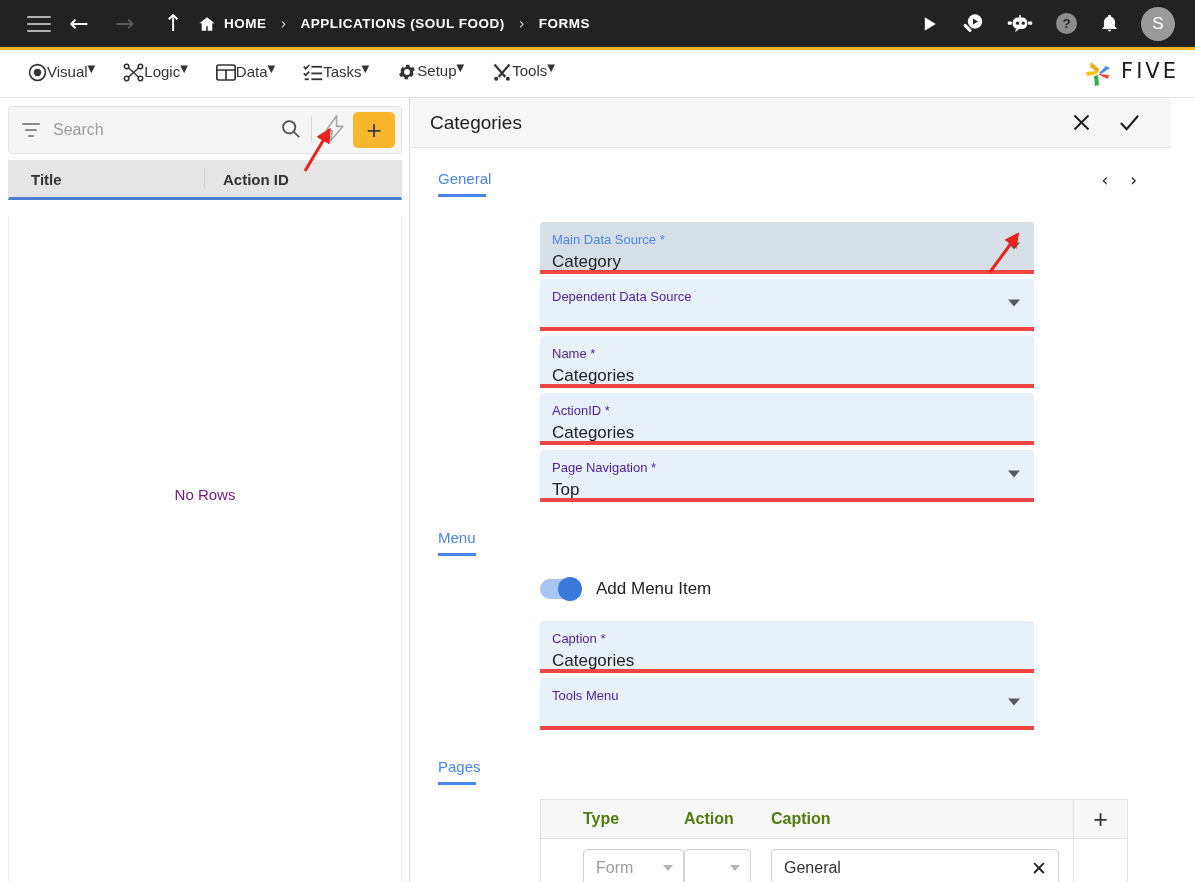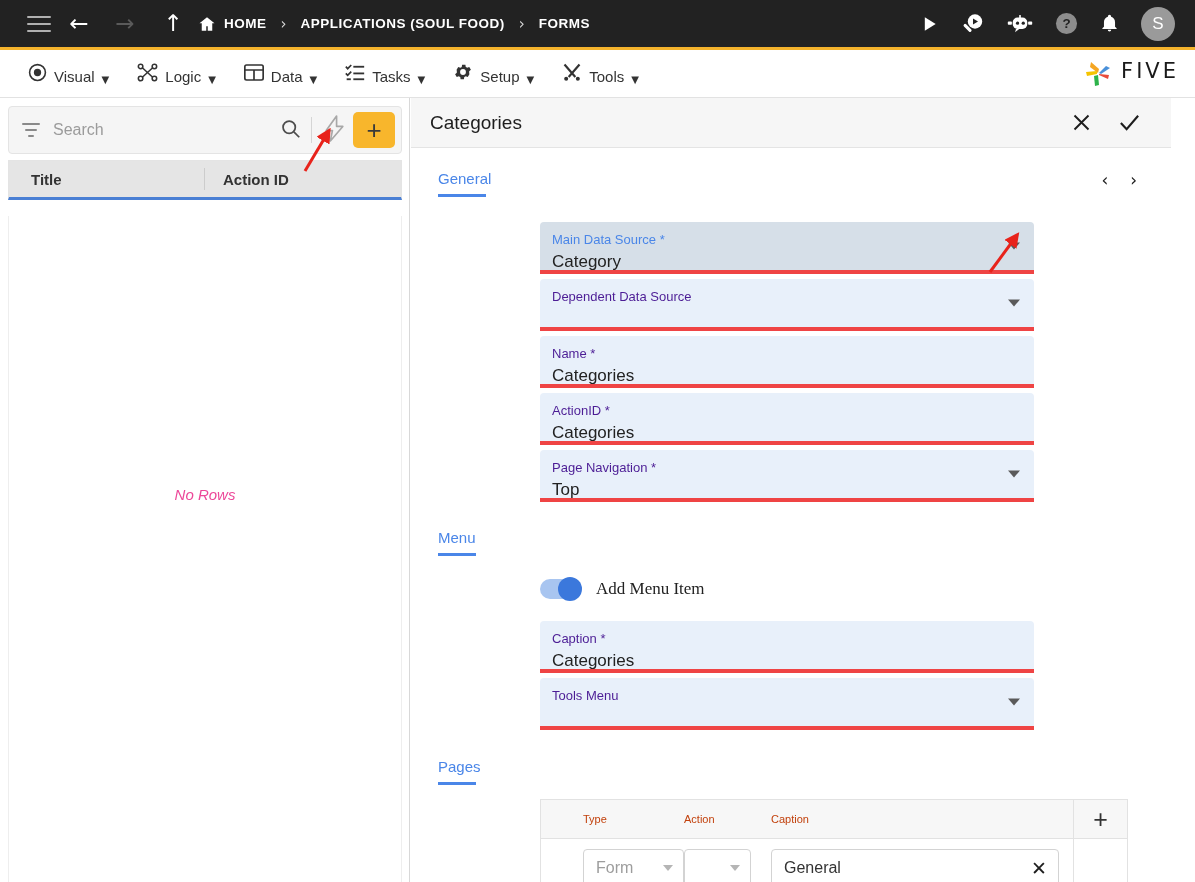--- a/index.html
+++ b/index.html
@@ -39,21 +39,21 @@
     color: #ffffff; font-size: 17px; display: flex; align-items: center; justify-content: center;
   }
 
   
   .menubar {
     position: absolute; left: 0; top: 50px; width: 1195px; height: 48px;
     background: #ffffff; border-bottom: 1px solid #e2e2e2;
     display: flex; align-items: center; padding-left: 14px;
   }
   .menu-item {
-    display: flex; align-items: flex-end; gap: 7px;
+    display: flex; align-items: flex-start; 
     padding: 6px 14px; font-size: 15px; color: #333333; cursor: pointer;
   }
   .caret { font-size: 10px; color: #333; font-family:"DejaVu Sans",sans-serif; }
   .five-logo {
     margin-left: auto; margin-right: 16px; display: flex; align-items: flex-start; gap: 6px;
   }
   .five-word { font-size: 21px; letter-spacing: 3px; color: #1a1a1a; font-family: "DejaVu Sans", sans-serif; }
 
   
   .left-panel {
@@ -87,21 +87,21 @@
   }
   .gh-cell { font-size: 15px; font-weight: bold; color: #333; }
   .gh-c1 { width: 195px; padding-left: 22px; }
   .gh-sep { width: 1px; height: 22px; background: #cccccc; }
   .gh-c2 { padding-left: 18px; }
   .grid-body {
     position: absolute; left: 8px; top: 118px; width: 394px; height: 708px;
     border-left: 1px solid #eeeeee; border-right: 1px solid #eeeeee;
     display: flex; align-items: center; justify-content: center;
   }
-  .no-rows { font-size: 15px; color: #ec4899; position: relative; top: -76px; font-style: italic; }
+  .no-rows { font-size: 15px; color: #701a75; position: relative; top: -76px; }
 
   
   .right-panel {
     position: absolute; left: 411px; top: 98px; width: 920px; height: 784px;
     background: #ffffff;
   }
   .rp-header {
     position: absolute; left: 0; top: 0; width: 760px; height: 50px;
     background: #f6f6f6; border-bottom: 1px solid #e4e4e4;
     display: flex; align-items: center; padding: 0 0 0 19px;
@@ -133,40 +133,40 @@
   .field .f-label { font-size: 13px; color: #4c1d95; line-height: 18px; }
   .field.focused .f-label { color: #4a86e8; }
   .field .f-value { font-size: 17px; color: #222222; line-height: 26px; min-height: 26px; }
   .field.tall { height: 52px; padding-top: 9px; }
   .dd-caret {
     position: absolute; right: 14px; top: 50%; transform: translateY(-50%);
     width: 0; height: 0; border-left: 6px solid transparent; border-right: 6px solid transparent;
     border-top: 7px solid #5a5a5a;
   }
 
-  .toggle-row { display: flex; align-items: flex-start; margin-left: 129px; font-family: Liberation Serif, serif; }
+  .toggle-row { display: flex; align-items: flex-start; margin-left: 129px; }
   .toggle {
     width: 40px; height: 20px; border-radius: 10px; background: #a8c5f0;
     position: relative; cursor: pointer;
   }
   .toggle .knob {
     position: absolute; right: -2px; top: -2px; width: 24px; height: 24px;
     border-radius: 50%; background: #3b78dc;
   }
   .toggle-label { font-size: 17px; color: #222; margin-left: 16px; }
 
   
   .pages-table {
     margin-left: 129px; width: 588px; border: 1px solid #e2e2e2; border-bottom: none;
   }
   .pt-head {
     display: flex; align-items: center; height: 39px; background: #f7f7f7;
     border-bottom: 1px solid #e2e2e2;
   }
-  .pt-th { font-size: 11px; font-weight: normal; color: #c2410c; }
+  .pt-th { font-size: 16px; font-weight: bold; color: #4d7c0f; }
   .pt-th-type { width: 143px; padding-left: 42px; }
   .pt-th-action { width: 87px; }
   .pt-th-caption { flex: 1; }
   .pt-th-plus {
     width: 54px; height: 39px; display: flex; align-items: center; justify-content: center;
     border-left: 1px solid #e2e2e2; font-size: 25px; color: #333; cursor: pointer; line-height:1;
   }
   .pt-row { display: flex; align-items: center; height: 58px; background:#fff; }
   .pt-cell-type { width: 143px; padding-left: 42px; }
   .pt-cell-action { width: 87px; }

